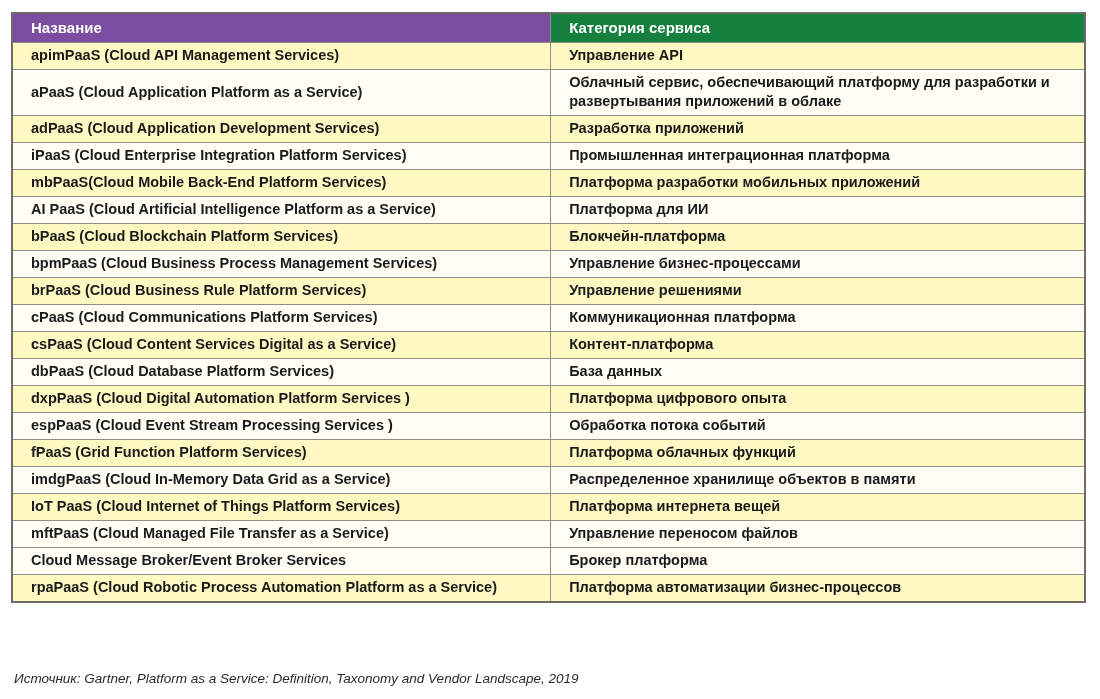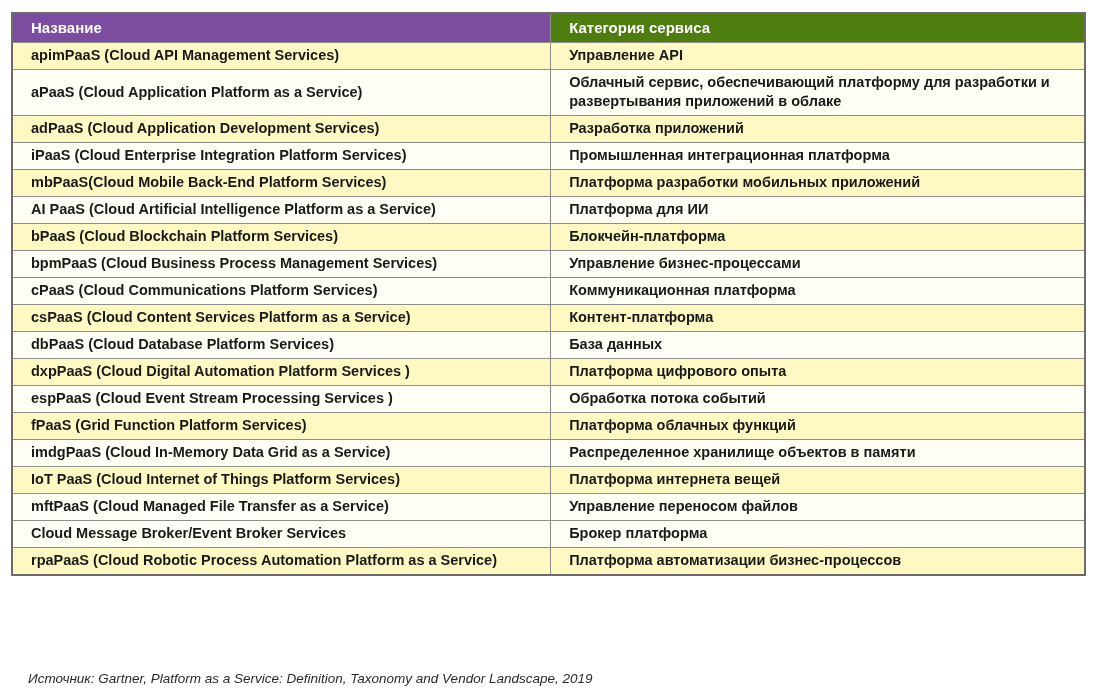--- a/index.html
+++ b/index.html
@@ -25,36 +25,36 @@
 
   .service-table th {
     text-align: left;
     font-size: 15px;
     font-weight: bold;
     color: #ffffff;
     padding: 4px 10px 5px 18px;
     line-height: 19px;
   }
   th.col-name     { background: #7b4c9f; width: 50.2%; }
-  th.col-category { background: #4d7c0f; }
+  th.col-category { background: #15803d; }
 
   .service-table td {
     font-size: 14.5px;
     font-weight: bold;
     color: #1a1a1a;
     padding: 3px 12px 4px 18px;
     line-height: 19px;
     vertical-align: middle;
   }
   tr.row-light td { background: #fffef4; }
   tr.row-cream td { background: #fef9c3; }
 
   .source-note {
     position: absolute;
-    left: 28px; top: 670px;
+    left: 14px; top: 670px;
     font-size: 13.5px;
     font-style: italic;
     color: #2a2a2a;
     line-height: 18px;
   }
 </style>
 </head>
 <body>
 
 <div class="stage">
@@ -92,26 +92,30 @@
       <td>Платформа для ИИ</td>
     </tr>
         <tr class="row-cream">
       <td>bPaaS (Cloud Blockchain Platform Services)</td>
       <td>Блокчейн-платформа</td>
     </tr>
         <tr class="row-light">
       <td>bpmPaaS (Cloud Business Process Management Services)</td>
       <td>Управление бизнес-процессами</td>
     </tr>
+        <tr class="row-cream">
+      <td>brPaaS (Cloud Business Rule Platform Services)</td>
+      <td>Управление решениями</td>
+    </tr>
         <tr class="row-light">
       <td>cPaaS (Cloud Communications Platform Services)</td>
       <td>Коммуникационная платформа</td>
     </tr>
         <tr class="row-cream">
-      <td>csPaaS (Cloud Content Services Platform as a Service)</td>
+      <td>csPaaS (Cloud Content Services Digital as a Service)</td>
       <td>Контент-платформа</td>
     </tr>
         <tr class="row-light">
       <td>dbPaaS (Cloud Database Platform Services)</td>
       <td>База данных</td>
     </tr>
         <tr class="row-cream">
       <td>dxpPaaS (Cloud Digital Automation Platform Services )</td>
       <td>Платформа цифрового опыта</td>
     </tr>

